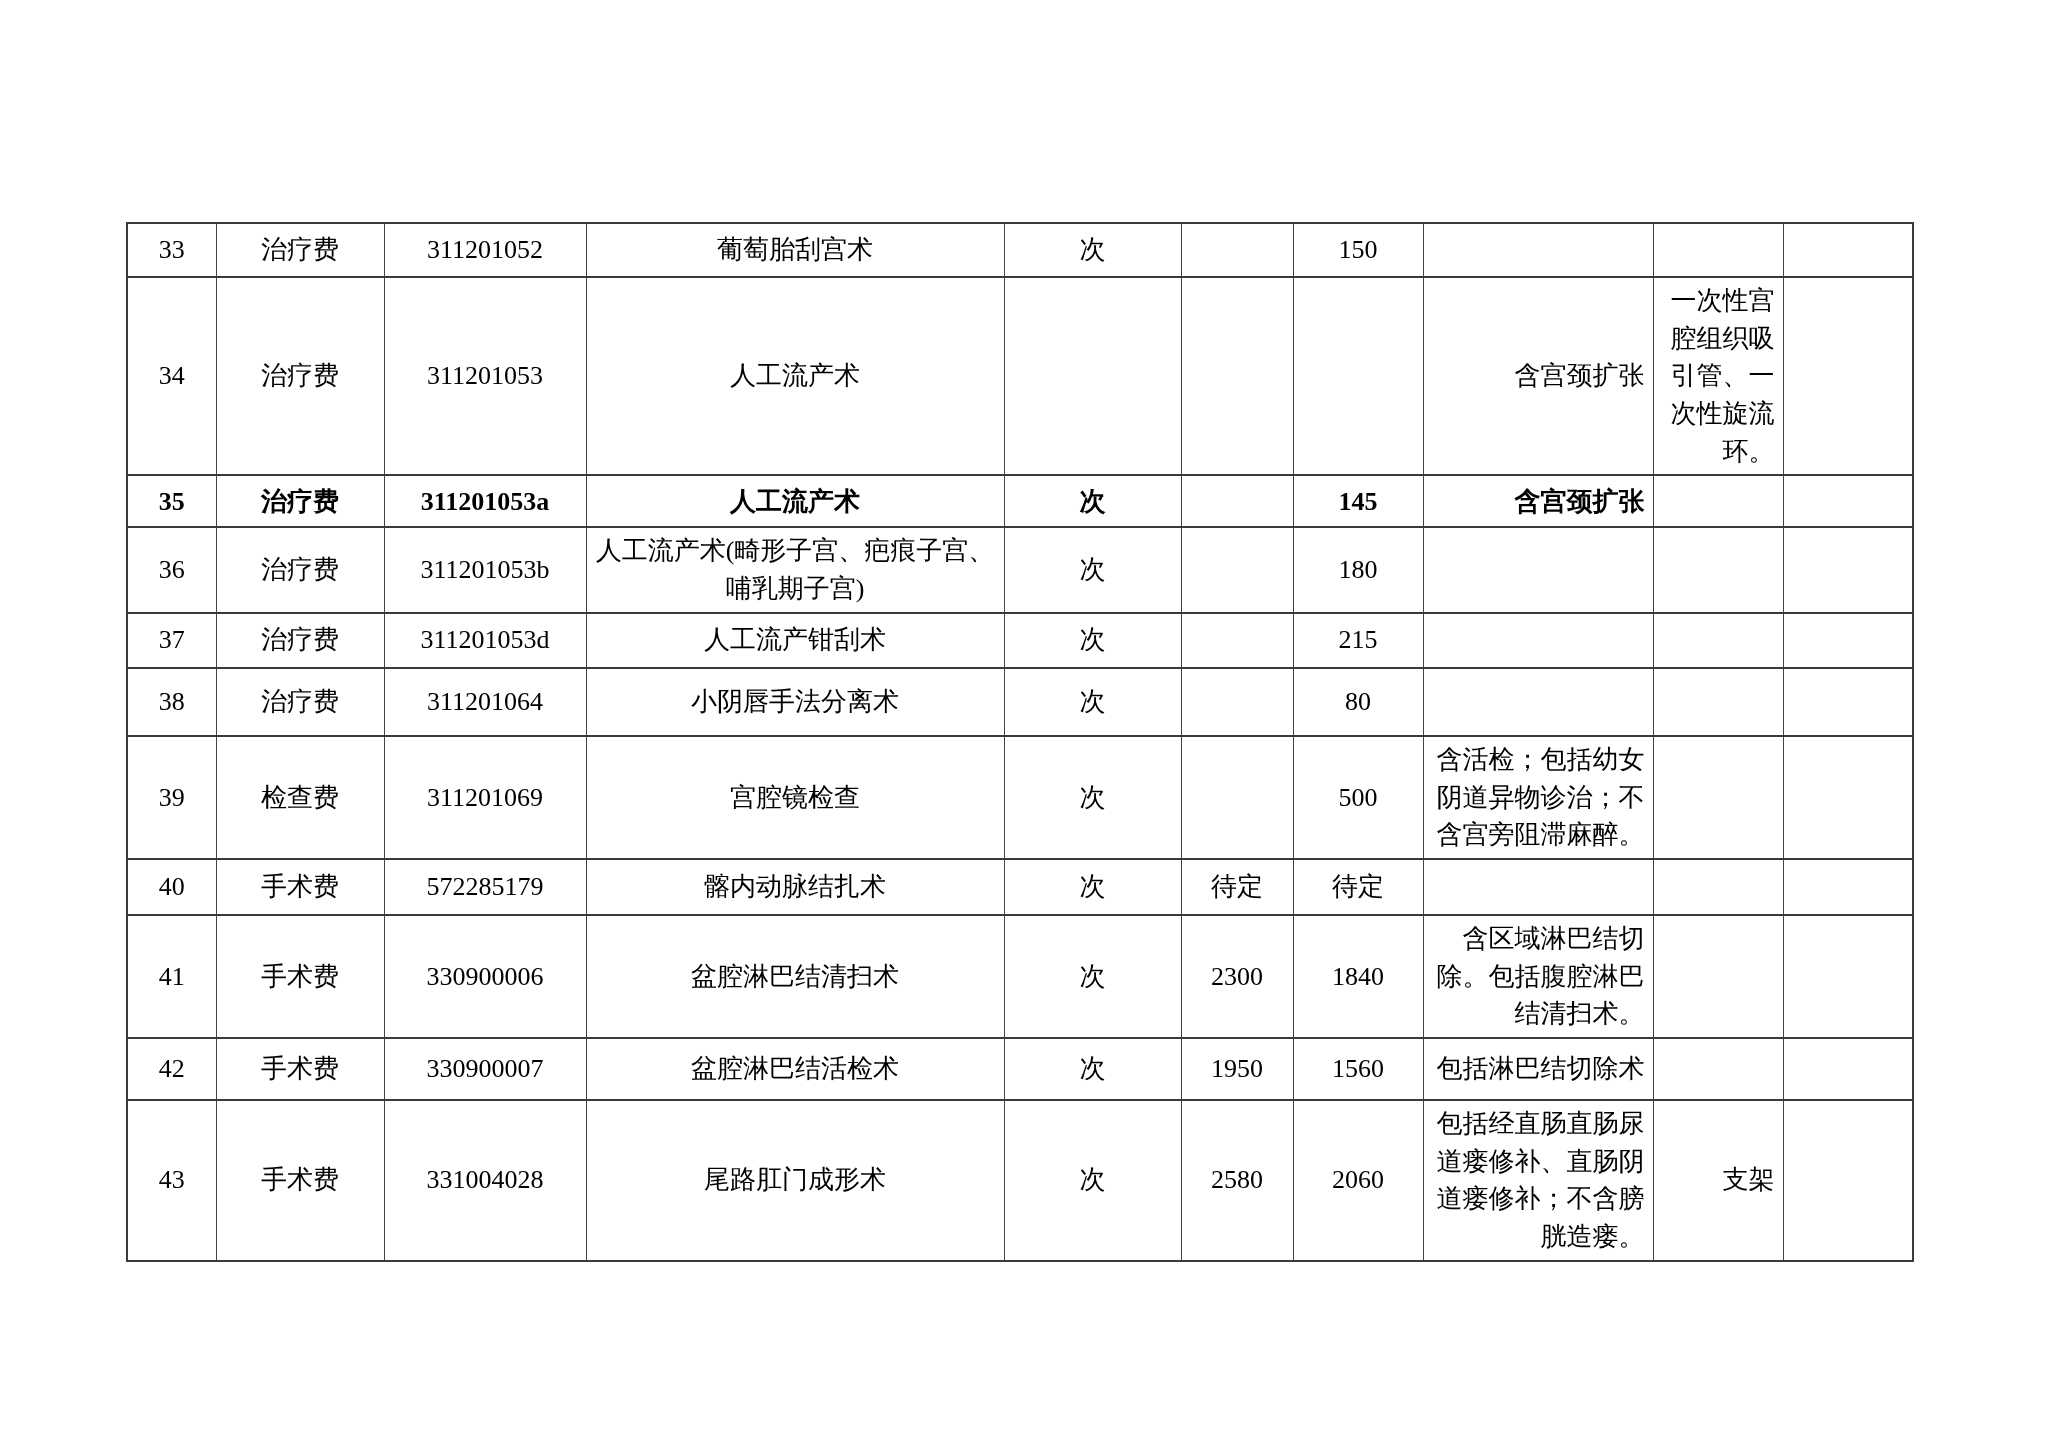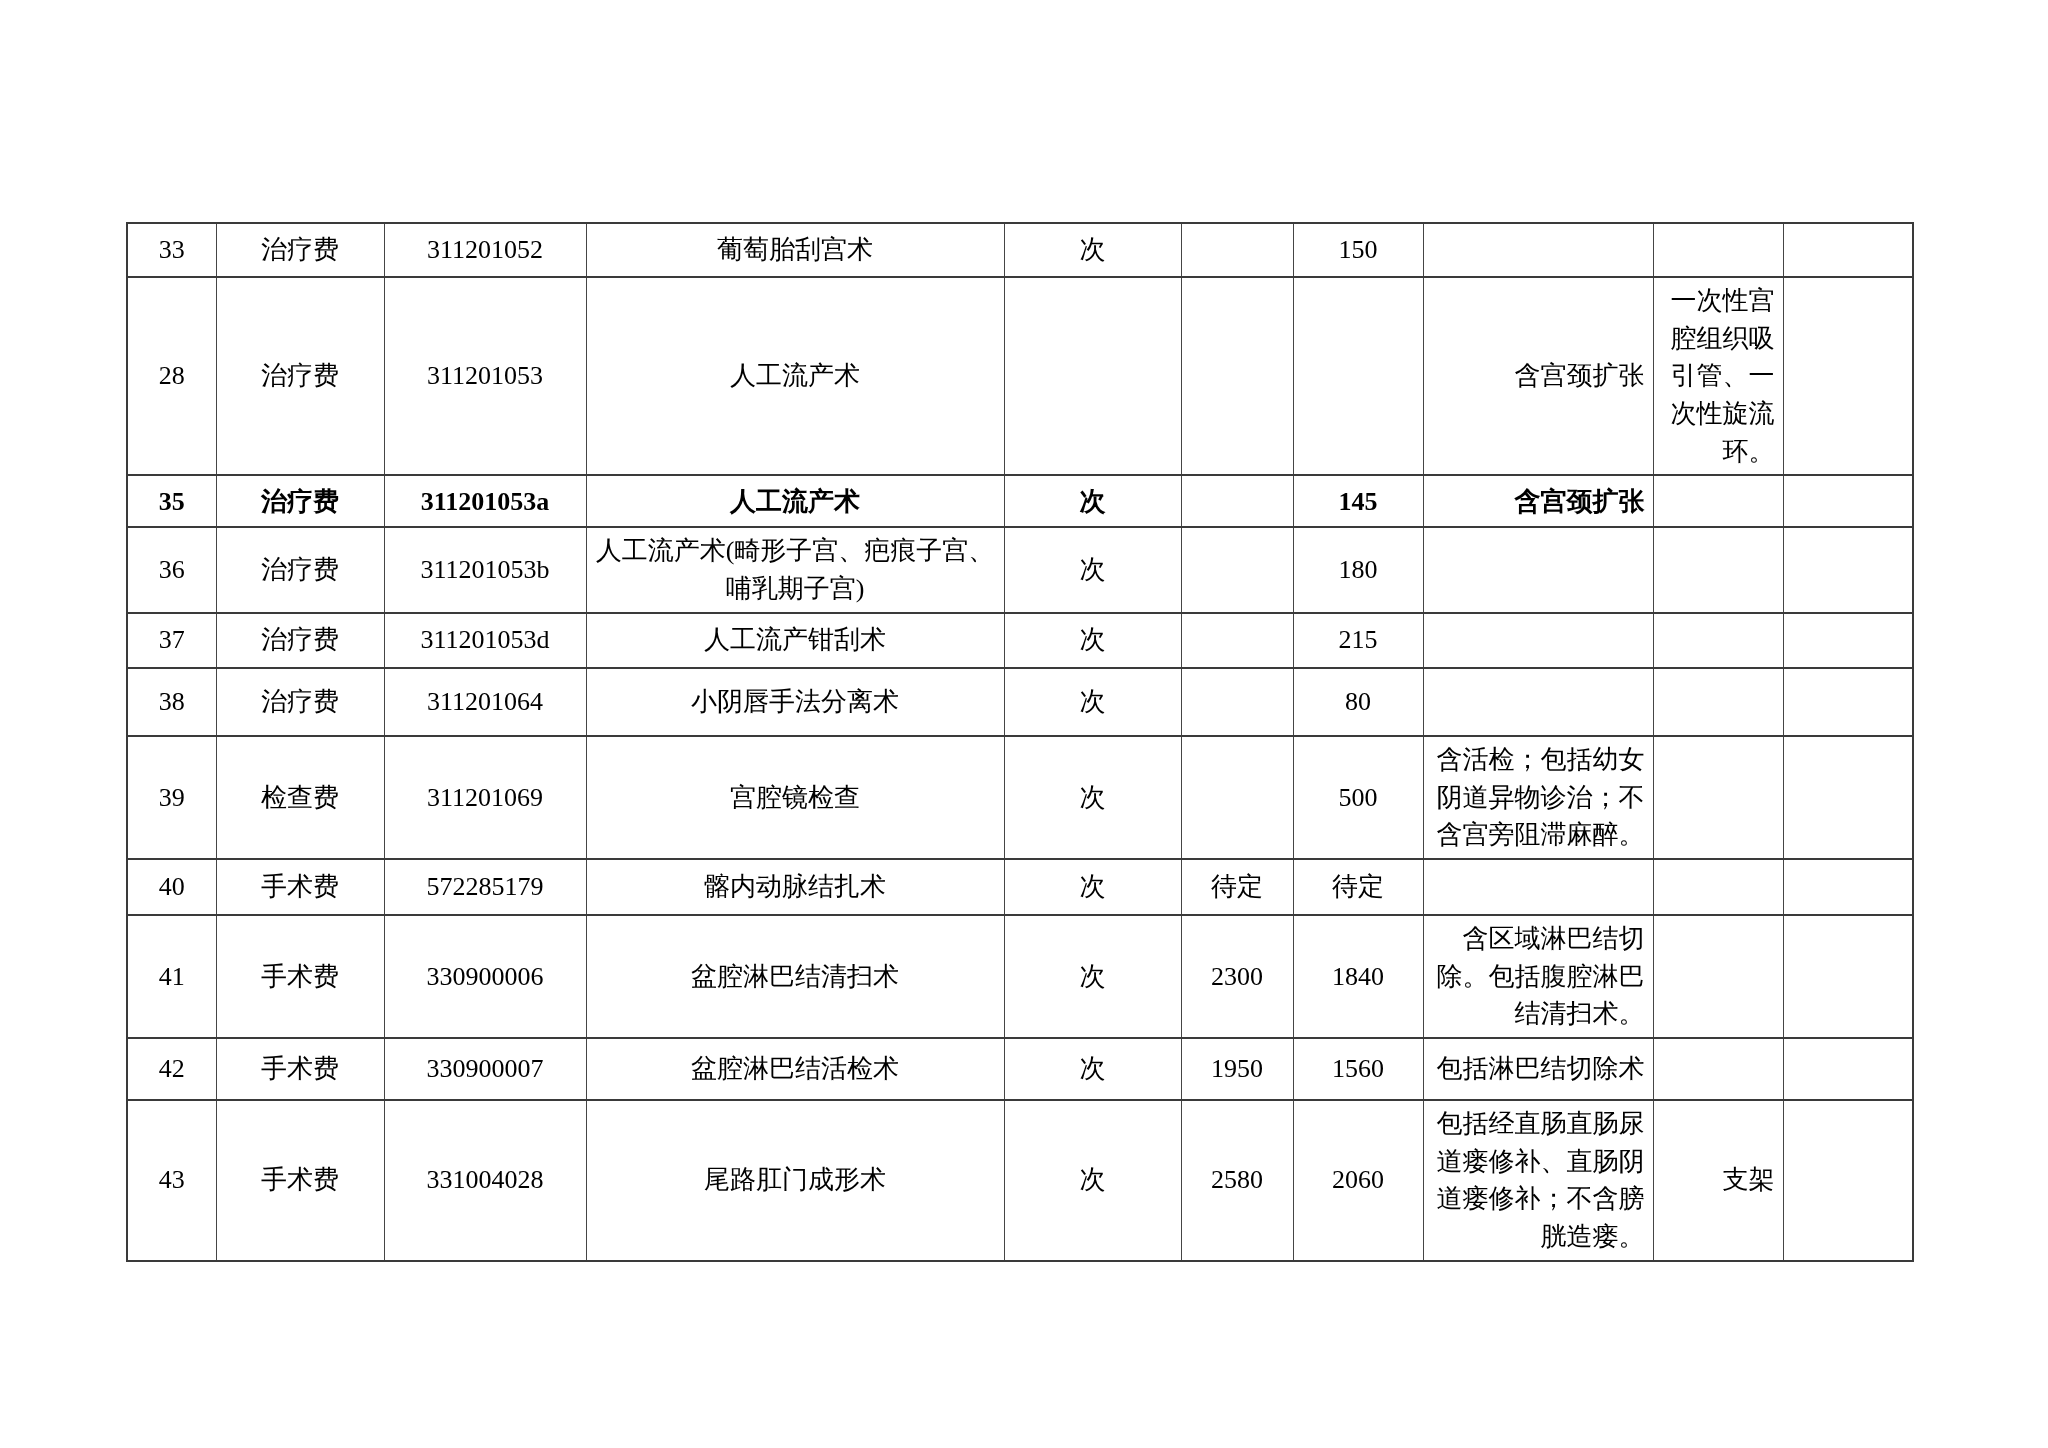--- a/index.html
+++ b/index.html
@@ -54,21 +54,21 @@
           <td>311201052</td>
           <td>葡萄胎刮宫术</td>
           <td>次</td>
           <td></td>
           <td>150</td>
           <td class="align-left"></td>
           <td class="align-left"></td>
           <td></td>
         </tr>
         <tr style="height: 191px;">
-          <td>28</td>
+          <td>34</td>
           <td>治疗费</td>
           <td>311201053</td>
           <td>人工流产术</td>
           <td></td>
           <td></td>
           <td></td>
           <td class="align-left">含宫颈扩张</td>
           <td class="align-left">一次性宫腔组织吸引管、一次性旋流环。</td>
           <td></td>
         </tr>

